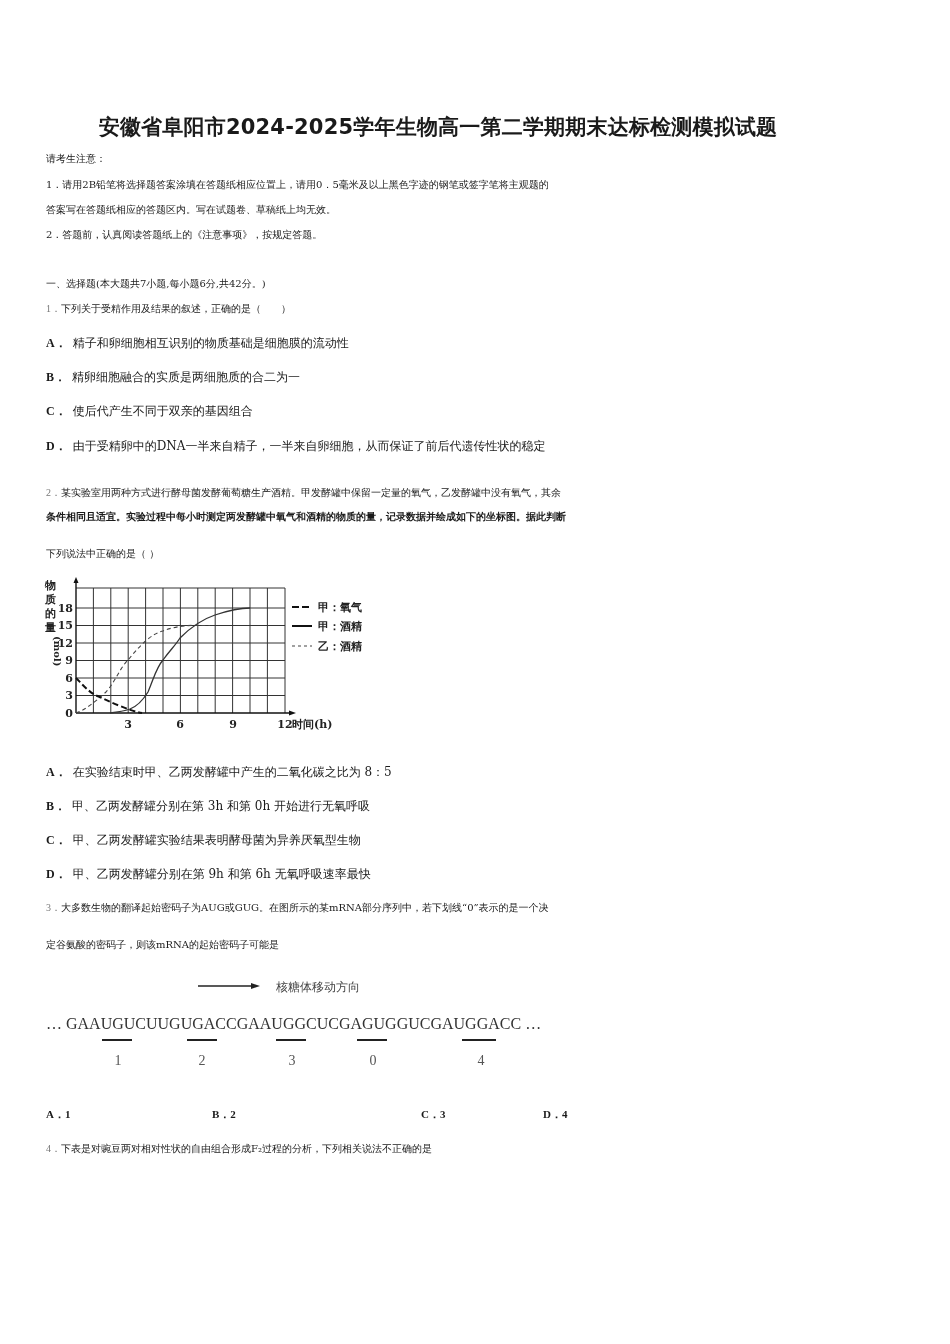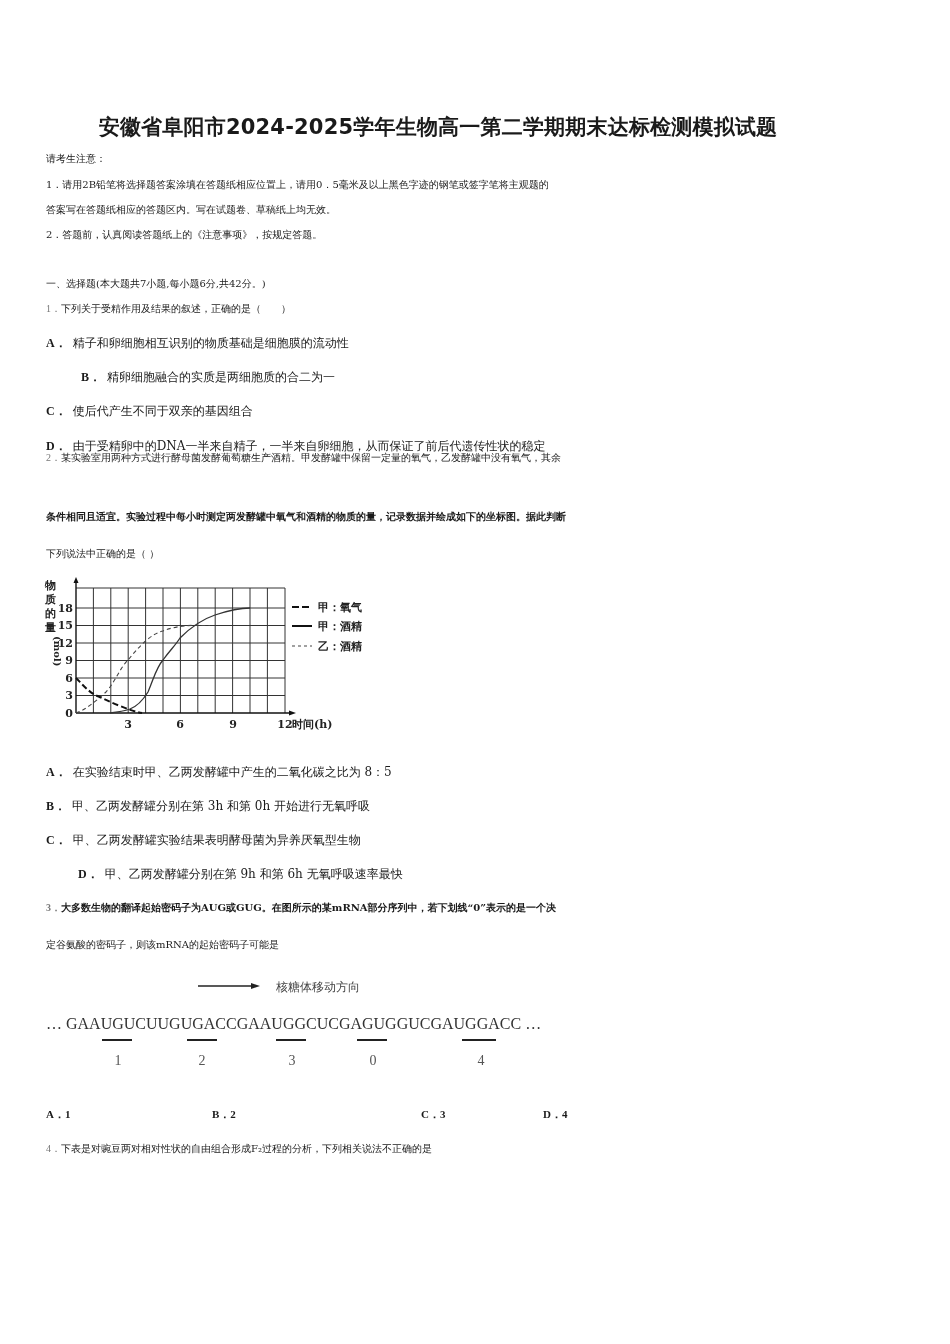--- a/index.html
+++ b/index.html
@@ -31,25 +31,25 @@
 <div class="abs t" style="top:178px;">1．请用2B铅笔将选择题答案涂填在答题纸相应位置上，请用0．5毫米及以上黑色字迹的钢笔或签字笔将主观题的</div>
 <div class="abs t" style="top:203px;">答案写在答题纸相应的答题区内。写在试题卷、草稿纸上均无效。</div>
 <div class="abs t" style="top:228px;">2．答题前，认真阅读答题纸上的《注意事项》，按规定答题。</div>
 
 <div class="abs t" style="top:277px;">一、选择题(本大题共7小题,每小题6分,共42分。)</div>
 
 <div class="abs t" style="top:302px;">
   <span class="qnum">1．</span><span>下列关于受精作用及结果的叙述，正确的是（　　）</span>
 </div>
 <div class="abs opt" style="top:335px;"><b>A．</b><span>精子和卵细胞相互识别的物质基础是细胞膜的流动性</span></div>
-<div class="abs opt" style="top:369px;margin-left:35px;"><b>B．</b><span>精卵细胞融合的实质是两细胞质的合二为一</span></div>
+<div class="abs opt" style="top:369px;"><b>B．</b><span>精卵细胞融合的实质是两细胞质的合二为一</span></div>
 <div class="abs opt" style="top:403px;"><b>C．</b><span>使后代产生不同于双亲的基因组合</span></div>
 <div class="abs opt" style="top:438px;"><b>D．</b><span>由于受精卵中的DNA一半来自精子，一半来自卵细胞，从而保证了前后代遗传性状的稳定</span></div>
 
-<div class="abs t" style="top:451px;">
+<div class="abs t" style="top:486px;">
   <span class="qnum">2．</span><span>某实验室用两种方式进行酵母菌发酵葡萄糖生产酒精。甲发酵罐中保留一定量的氧气，乙发酵罐中没有氧气，其余</span>
 </div>
 <div class="abs t" style="top:510px;font-weight:bold;">条件相同且适宜。实验过程中每小时测定两发酵罐中氧气和酒精的物质的量，记录数据并绘成如下的坐标图。据此判断</div>
 <div class="abs t" style="top:547px;">下列说法中正确的是（ ）</div>
 
 <div class="abs chart">
   <svg width="345" height="160" viewBox="0 0 345 160" xmlns="http://www.w3.org/2000/svg" font-family="DejaVu Serif, serif">
 
     <g stroke="#333" stroke-width="1" fill="none">
       <line x1="36" y1="12" x2="245" y2="12"></line>
@@ -115,23 +115,23 @@
       <text x="278" y="54">甲：酒精</text>
       <line x1="252" y1="70" x2="272" y2="70" stroke="#444" stroke-width="1.1" stroke-dasharray="3,3"></line>
       <text x="278" y="74">乙：酒精</text>
     </g>
   </svg>
 </div>
 
 <div class="abs opt" style="top:764px;text-align:center;"><b>A．</b><span>在实验结束时甲、乙两发酵罐中产生的二氧化碳之比为 8：5</span></div>
 <div class="abs opt" style="top:798px;"><b>B．</b><span>甲、乙两发酵罐分别在第 3h 和第 0h 开始进行无氧呼吸</span></div>
 <div class="abs opt" style="top:832px;"><b>C．</b><span>甲、乙两发酵罐实验结果表明酵母菌为异养厌氧型生物</span></div>
-<div class="abs opt" style="top:866px;margin-left:32px;"><b>D．</b><span>甲、乙两发酵罐分别在第 9h 和第 6h 无氧呼吸速率最快</span></div>
+<div class="abs opt" style="top:866px;"><b>D．</b><span>甲、乙两发酵罐分别在第 9h 和第 6h 无氧呼吸速率最快</span></div>
 
-<div class="abs t" style="top:901px;font-weight:bold;">
+<div class="abs t" style="top:901px;">
   <span class="qnum">3．</span><span>大多数生物的翻译起始密码子为AUG或GUG。在图所示的某mRNA部分序列中，若下划线“0”表示的是一个决</span>
 </div>
 <div class="abs t" style="top:938px;">定谷氨酸的密码子，则该mRNA的起始密码子可能是</div>
 
 <div class="abs mrna">
   <svg width="560" height="105" viewBox="0 0 560 105" xmlns="http://www.w3.org/2000/svg">
     <g>
       <line x1="168" y1="14" x2="222" y2="14" stroke="#222" stroke-width="1.5"></line>
       <polygon points="230,14 221,11 221,17" fill="#222"></polygon>
     </g>

